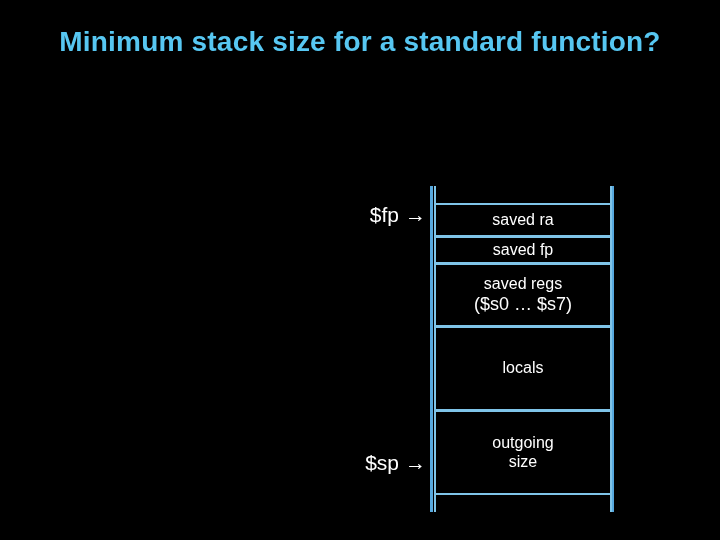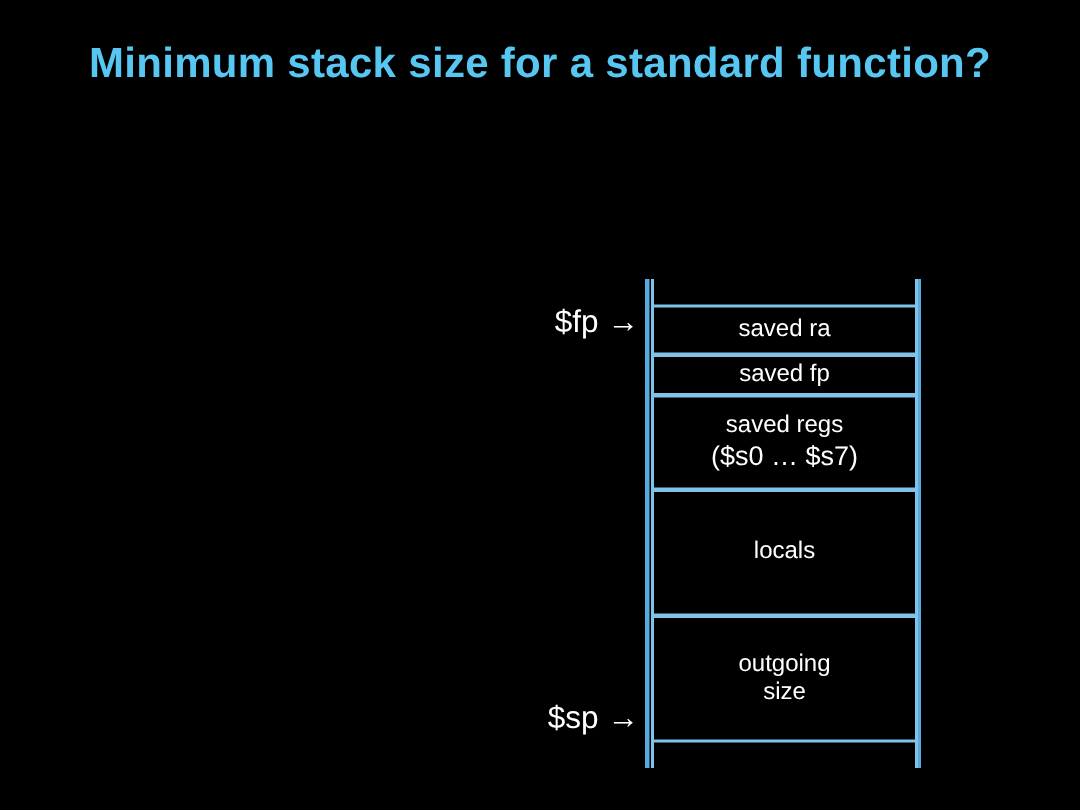--- a/index.html
+++ b/index.html
@@ -95,21 +95,21 @@
 
   
   .reg-label {
     position: absolute;
     color: #FFFFFF;
     font-size: 21px;
     white-space: nowrap;
     text-align: right;
   }
   #label-fp { left: 300px; top: 203px; width: 126px; }
-  #label-sp { left: 300px; top: 467px; width: 126px; }
+  #label-sp { left: 300px; top: 451px; width: 126px; }
 
   .reg-name  { display: inline; }
   .arrow-icon { display: inline; margin-left: 6px; }
 </style>
 </head>
 <body>
 
 <div id="slide-title">Minimum stack size for a standard function?</div>
 
 <div id="stack-diagram">

